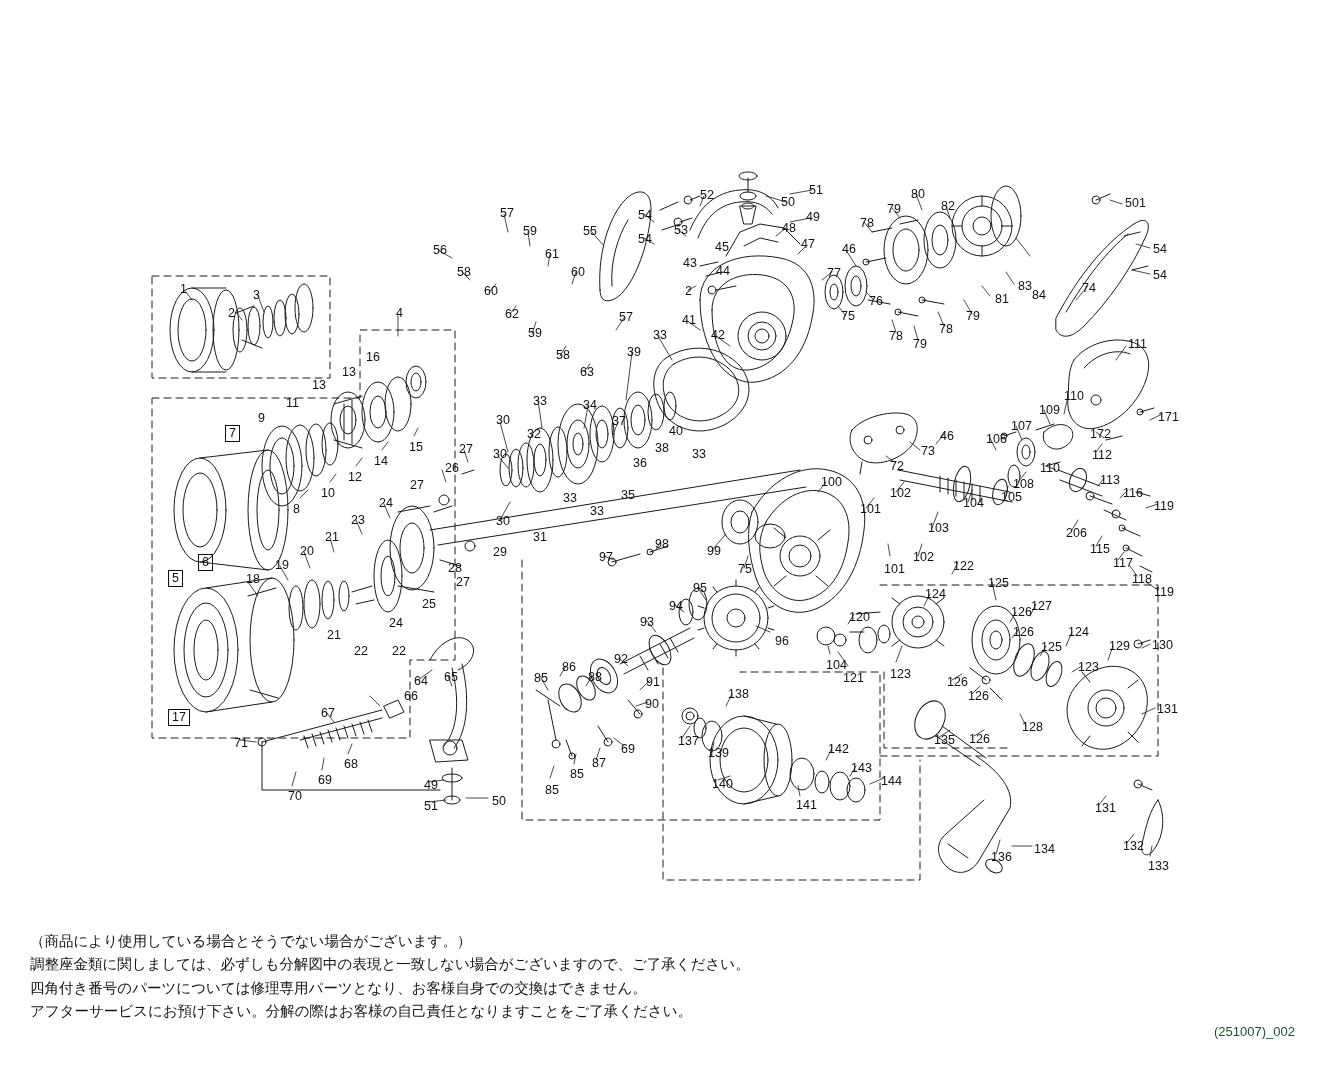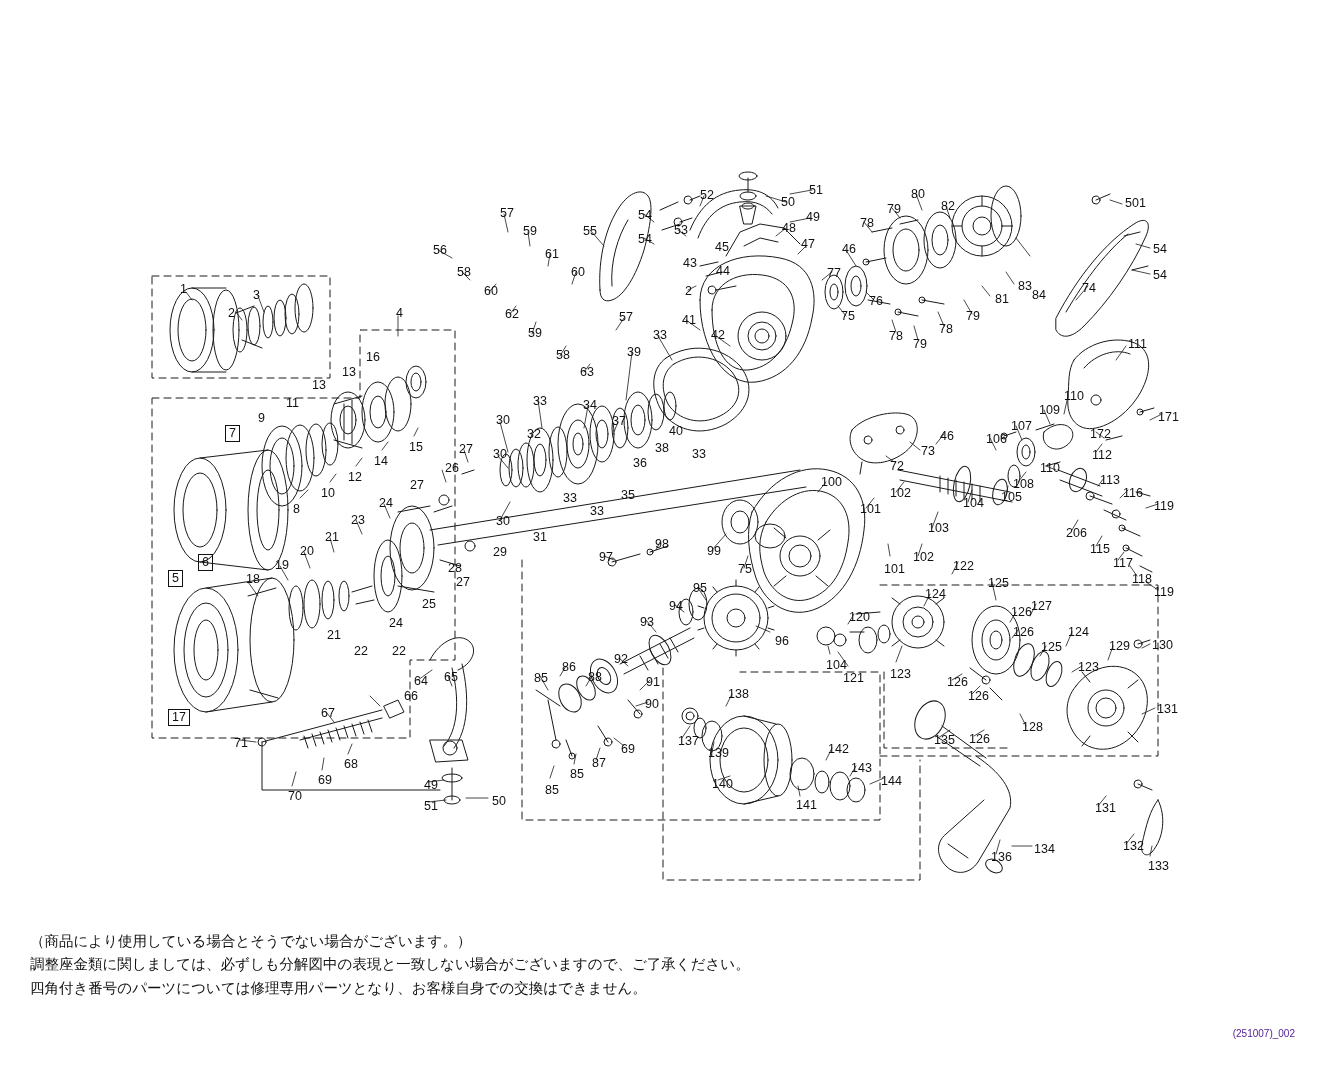--- a/index.html
+++ b/index.html
@@ -3,21 +3,21 @@
 <meta charset="utf-8">
 <style>
   html,body{margin:0;padding:0;background:#ffffff;}
   body{width:1325px;height:1075px;font-family:"Liberation Sans",sans-serif;color:#111;overflow:hidden;position:relative;}
   #sheet{position:relative;width:1325px;height:1075px;}
   #diagram{position:absolute;left:0;top:0;width:1325px;height:920px;}
   .callout{position:absolute;font-size:12.5px;line-height:1;color:#111;white-space:nowrap;}
   .callout.boxed{border:1.6px solid #111;padding:1px 3px;font-size:12.5px;}
   #notes{position:absolute;left:30px;top:930px;width:1265px;font-size:14.5px;line-height:1.62;color:#111;}
   #notes div{white-space:nowrap;}
-  #docid{position:absolute;right:30px;bottom:36px;font-size:10px;color:#4c1d95;font-family:"Liberation Sans",sans-serif;}
+  #docid{position:absolute;right:30px;bottom:36px;font-size:13px;color:#14532d;font-family:"Liberation Sans",sans-serif;}
   svg{display:block;}
 </style>
 </head>
 <body>
 
 <div id="sheet">
 
   <svg id="diagram" viewBox="0 0 1325 920">
     <g fill="none" stroke="#1a1a1a" stroke-width="1" stroke-linecap="round" stroke-linejoin="round">
 
@@ -677,16 +677,17 @@
       <div class="callout" style="left: 1158px; top: 411px;">171</div>
       <div class="callout" style="left: 1090px; top: 428px;">172</div>
       <div class="callout" style="left: 1125px; top: 197px;">501</div>
       <div class="callout" style="left: 685px; top: 285px;">2</div>
     </div>
 
   <div id="notes">
     <div>（商品により使用している場合とそうでない場合がございます。）</div>
     <div>調整座金類に関しましては、必ずしも分解図中の表現と一致しない場合がございますので、ご了承ください。</div>
     <div>四角付き番号のパーツについては修理専用パーツとなり、お客様自身での交換はできません。</div>
+    <div>アフターサービスにお預け下さい。分解の際はお客様の自己責任となりますことをご了承ください。</div>
   </div>
 
   <div id="docid">(251007)_002</div>
 </div>
 
 </body></html>

